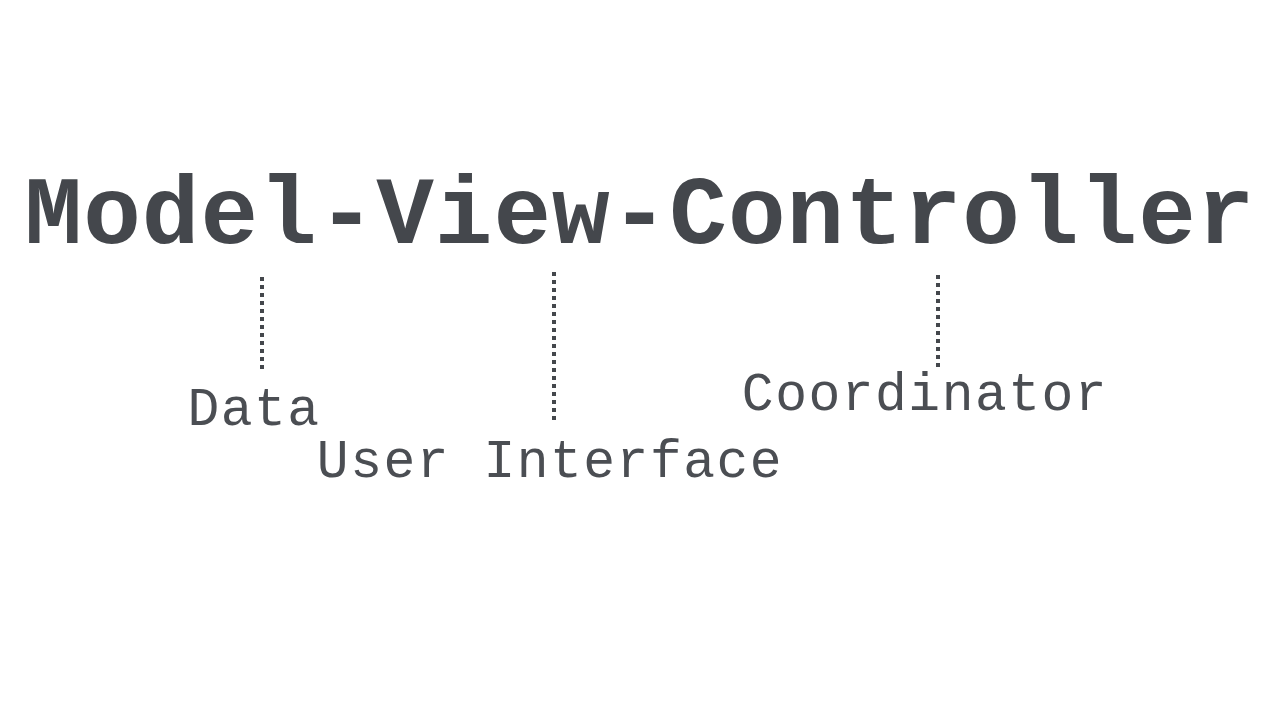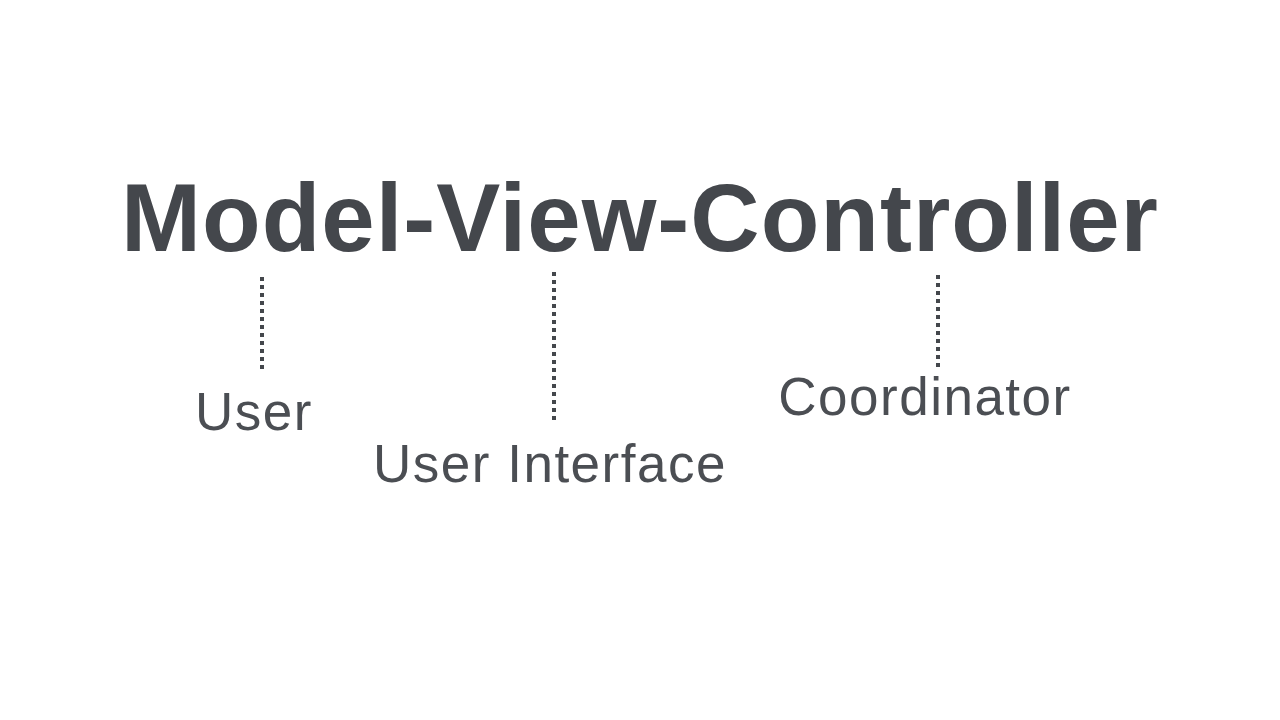--- a/index.html
+++ b/index.html
@@ -6,21 +6,21 @@
     margin: 0;
     padding: 0;
     background: #ffffff;
   }
   .stage {
     position: relative;
     width: 1280px;
     height: 720px;
     background: var(--bg, #ffffff);
     overflow: hidden;
-    font-family: Liberation Sans, sans-serif;
+    font-family: Liberation Mono, monospace;
     border-radius: 27px;
   }
   .title {
     position: absolute;
     top: 170px;
     left: 50%;
     transform: translateX(-50%);
     margin: 0;
     font-size: 96px;
     font-weight: bold;
@@ -64,19 +64,19 @@
 <div class="stage">
 
   <h1 class="title">Model-View-Controller</h1>
 
   <div class="connector c-model"></div>
 
   <div class="connector c-view"></div>
 
   <div class="connector c-controller"></div>
 
-  <div class="label l-data">User</div>
+  <div class="label l-data">Data</div>
 
   <div class="label l-ui">User Interface</div>
 
   <div class="label l-coordinator">Coordinator</div>
 
 </div>
 
 </body></html>

